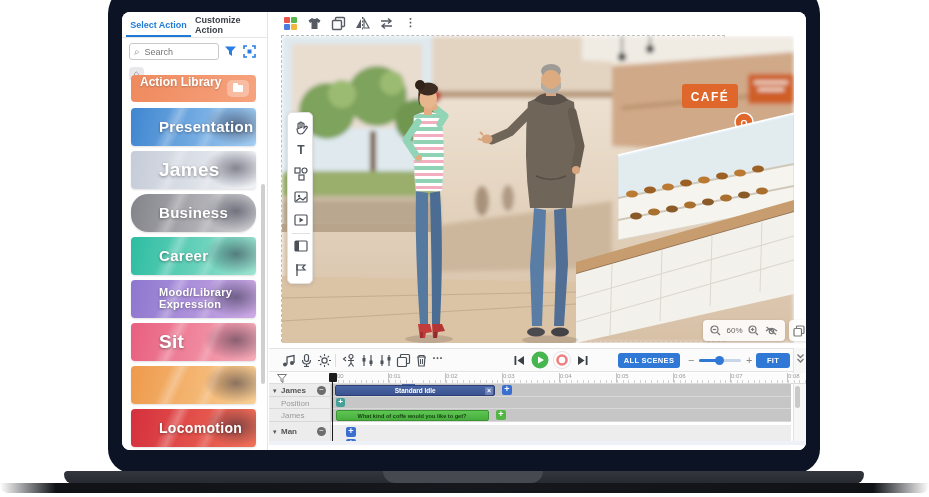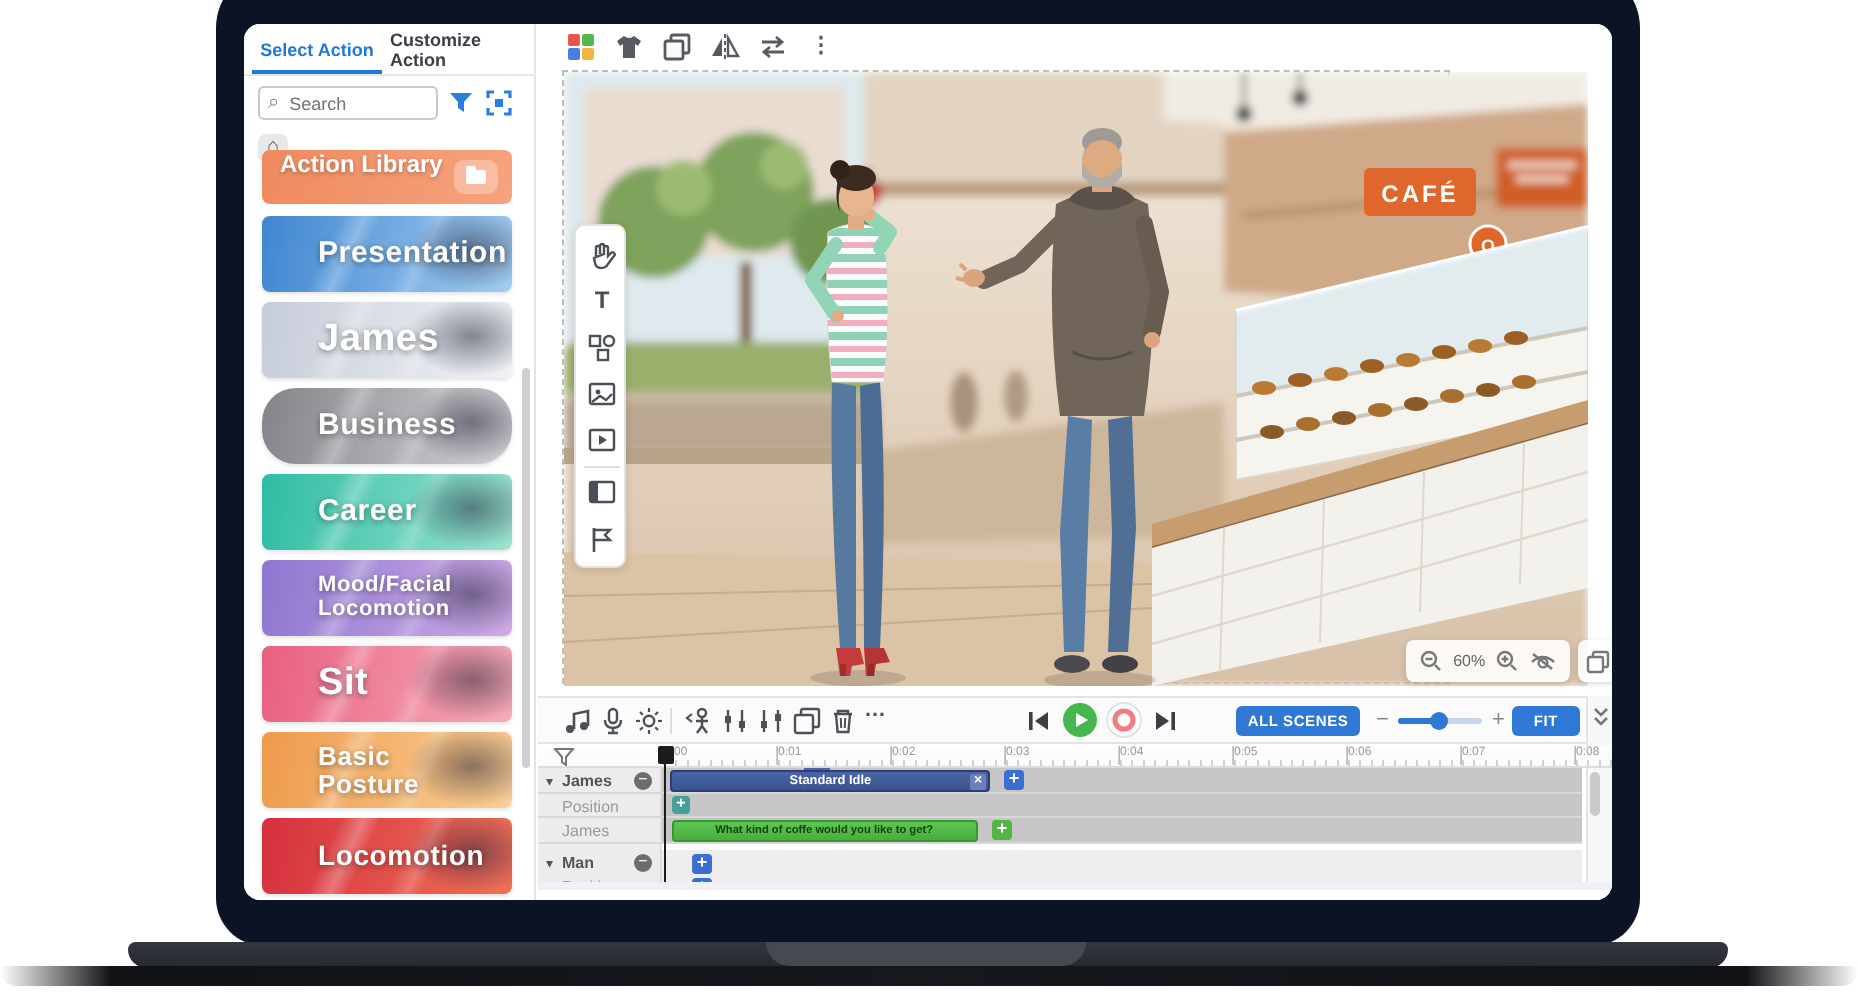--- a/index.html
+++ b/index.html
@@ -142,31 +142,30 @@
             <span class="cat-label" style="font-size:15px">Business</span>
           </div>
           <div class="cat-tile" style="top: 129px; background: linear-gradient(100deg, rgb(45, 189, 162), rgb(156, 227, 208));">
             <span class="streak"></span>
             <span class="figure"></span>
             <span class="cat-label" style="font-size:15px">Career</span>
           </div>
           <div class="cat-tile" style="top: 172px; background: linear-gradient(100deg, rgb(141, 119, 207), rgb(205, 170, 230));">
             <span class="streak"></span>
             <span class="figure"></span>
-            <span class="cat-label" style="font-size:11px">Mood/Facial Locomotion</span>
+            <span class="cat-label" style="font-size:11px">Mood/Library Expression</span>
           </div>
           <div class="cat-tile" style="top: 215px; background: linear-gradient(100deg, rgb(232, 95, 128), rgb(246, 171, 184));">
             <span class="streak"></span>
             <span class="figure"></span>
             <span class="cat-label" style="font-size:19px">Sit</span>
           </div>
           <div class="cat-tile" style="top: 258px; background: linear-gradient(100deg, rgb(238, 154, 76), rgb(249, 207, 149));">
             <span class="streak"></span>
             <span class="figure"></span>
-            <span class="cat-label" style="font-size:13px">Basic Posture</span>
           </div>
           <div class="cat-tile" style="top: 301px; background: linear-gradient(100deg, rgb(213, 48, 62), rgb(240, 112, 87));">
             <span class="streak"></span>
             <span class="figure"></span>
             <span class="cat-label" style="font-size:14px">Locomotion</span>
           </div>
         </div>
       <div class="side-scroll"></div>
     </div>
 

